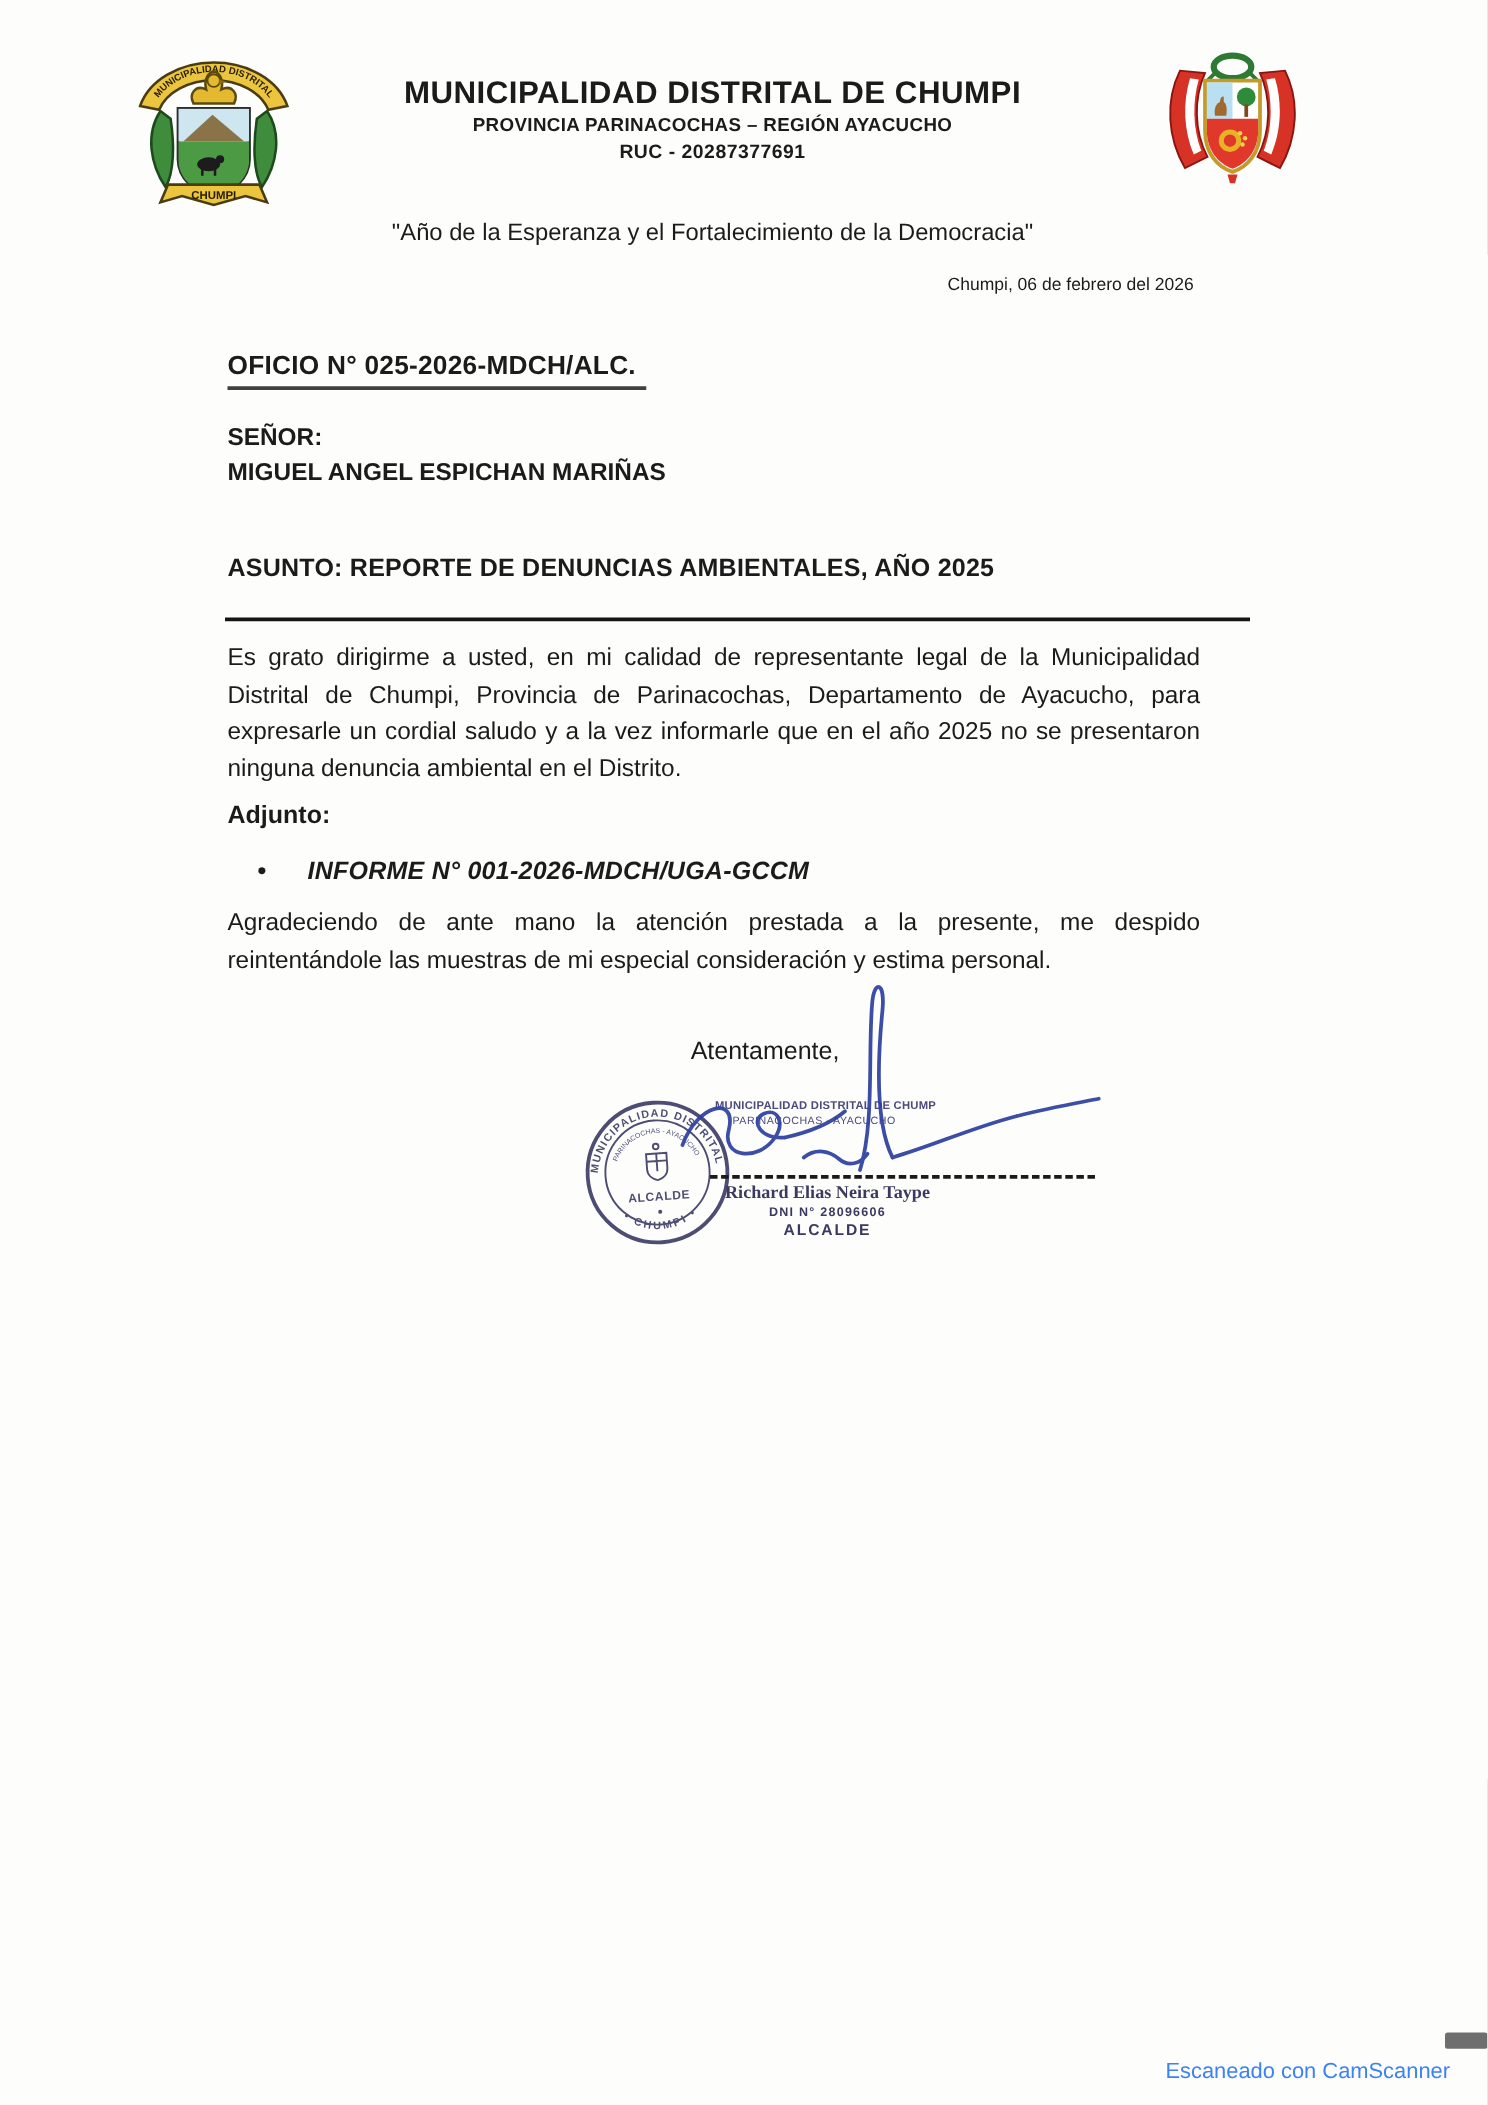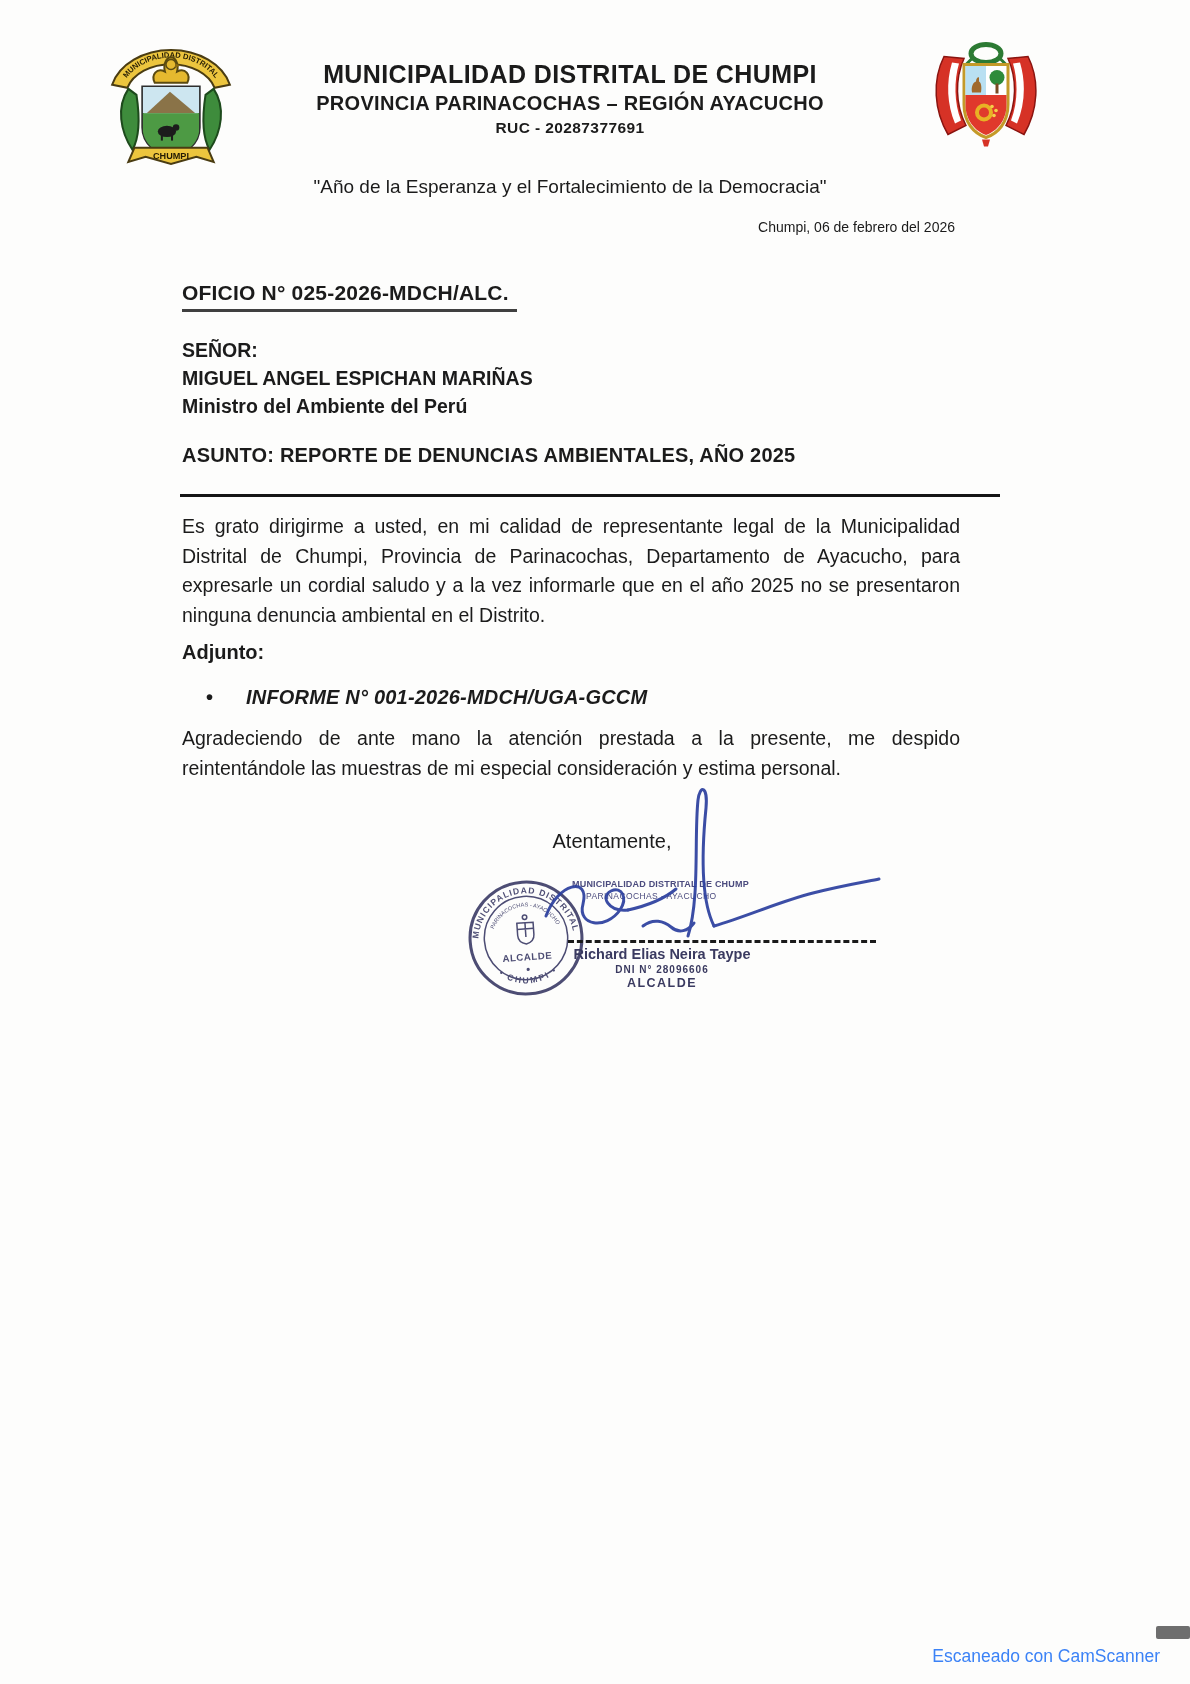--- a/index.html
+++ b/index.html
@@ -8,21 +8,21 @@
   .page {
     position:relative; width:1190px; height:1684px; margin:0 auto;
     background:#fdfdfc; color:#1b1b1b; overflow:hidden;
   }
   .abs { position:absolute; }
 
   
   .logo-chumpi { left:106px; top:34px; width:130px; height:134px; }
   .head-text  { left:245px; top:60px; width:650px; text-align:center; }
   .head-title { font-size:25px; font-weight:bold; letter-spacing:.4px; }
-  .head-sub   { font-size:20px; font-weight:bold; margin-top:3px; letter-spacing:.3px; }
+  .head-sub   { font-size:15px; font-weight:bold; margin-top:3px; letter-spacing:.3px; }
   .head-ruc   { font-size:15.5px; font-weight:bold; margin-top:4px; letter-spacing:.4px; }
   .logo-peru  { left:912px; top:40px; width:148px; height:116px; }
 
   .motto    { left:0; top:176px; width:1140px; text-align:center; font-size:19px; }
   .dateline { top:219px; right:235px; font-size:14px; }
 
   .oficio {
     left:182px; top:281px; font-size:21px; font-weight:bold;
     border-bottom:3px solid #404040; padding:0 8px 4px 0; letter-spacing:.2px;
   }
@@ -40,21 +40,21 @@
   .closing { left:182px; top:830px; width:860px; text-align:center; font-size:20px; }
 
   
   .round-stamp { left:466px; top:878px; width:120px; height:120px; opacity:.9; transform:rotate(-4deg); }
   .stamp-lines { left:572px; top:879px; width:220px; color:#4b4b7e; line-height:11.5px; }
   .stamp-line1 { font-size:9px; font-weight:bold; letter-spacing:.2px; }
   .stamp-line2 { font-size:8.5px; letter-spacing:.4px; padding-left:14px; }
   .sig-svg { left:528px; top:778px; width:365px; height:190px; }
   .dash-line { left:568px; top:940px; width:308px; border-top:3px dashed #1a1a1a; }
   .sig-id { left:552px; top:946px; width:220px; text-align:center; color:#3a3a60; }
-  .sig-name { font-size:14.5px; font-weight:bold; }
+  .sig-name { font-size:14.5px; font-weight:bold;font-family:Liberation Serif, serif; }
   .sig-dni  { font-size:10px; font-weight:bold; letter-spacing:1px; margin-top:2px; }
   .sig-role { font-size:12.5px; font-weight:bold; letter-spacing:1.5px; margin-top:1px; }
 
   .footer { top:1646px; right:30px; font-size:17.5px; color:#3b82f6; }
   .scan-artifact { right:0; top:1626px; width:34px; height:13px; background:#6e6e6e; border-radius:2px; }
 </style>
 </head>
 <body>
 
 <div class="page">
@@ -132,21 +132,20 @@
 
   <div class="abs motto">"Año de la Esperanza y el Fortalecimiento de la Democracia"</div>
 
   <div class="abs dateline">Chumpi, 06 de febrero del 2026</div>
 
   <div class="abs oficio">OFICIO N° 025-2026-MDCH/ALC.</div>
 
   <div class="abs recipient">
     <div>SEÑOR:</div>
     <div>MIGUEL ANGEL ESPICHAN MARIÑAS</div>
-    <div>Ministro del Ambiente del Perú</div>
   </div>
 
   <div class="abs subject">ASUNTO: REPORTE DE DENUNCIAS AMBIENTALES, AÑO 2025</div>
   <div class="abs rule"></div>
 
   <p class="abs par1">Es grato dirigirme a usted, en mi calidad de representante legal de la Municipalidad Distrital de Chumpi, Provincia de Parinacochas, Departamento de Ayacucho, para expresarle un cordial saludo y a la vez informarle que en el año 2025 no se presentaron ninguna denuncia ambiental en el Distrito.</p>
   <div class="abs adjunto">Adjunto:</div>
   <div class="abs bullet-row">
     <span class="bullet-dot">•</span>
     <span class="bullet-text">INFORME N° 001-2026-MDCH/UGA-GCCM</span>

